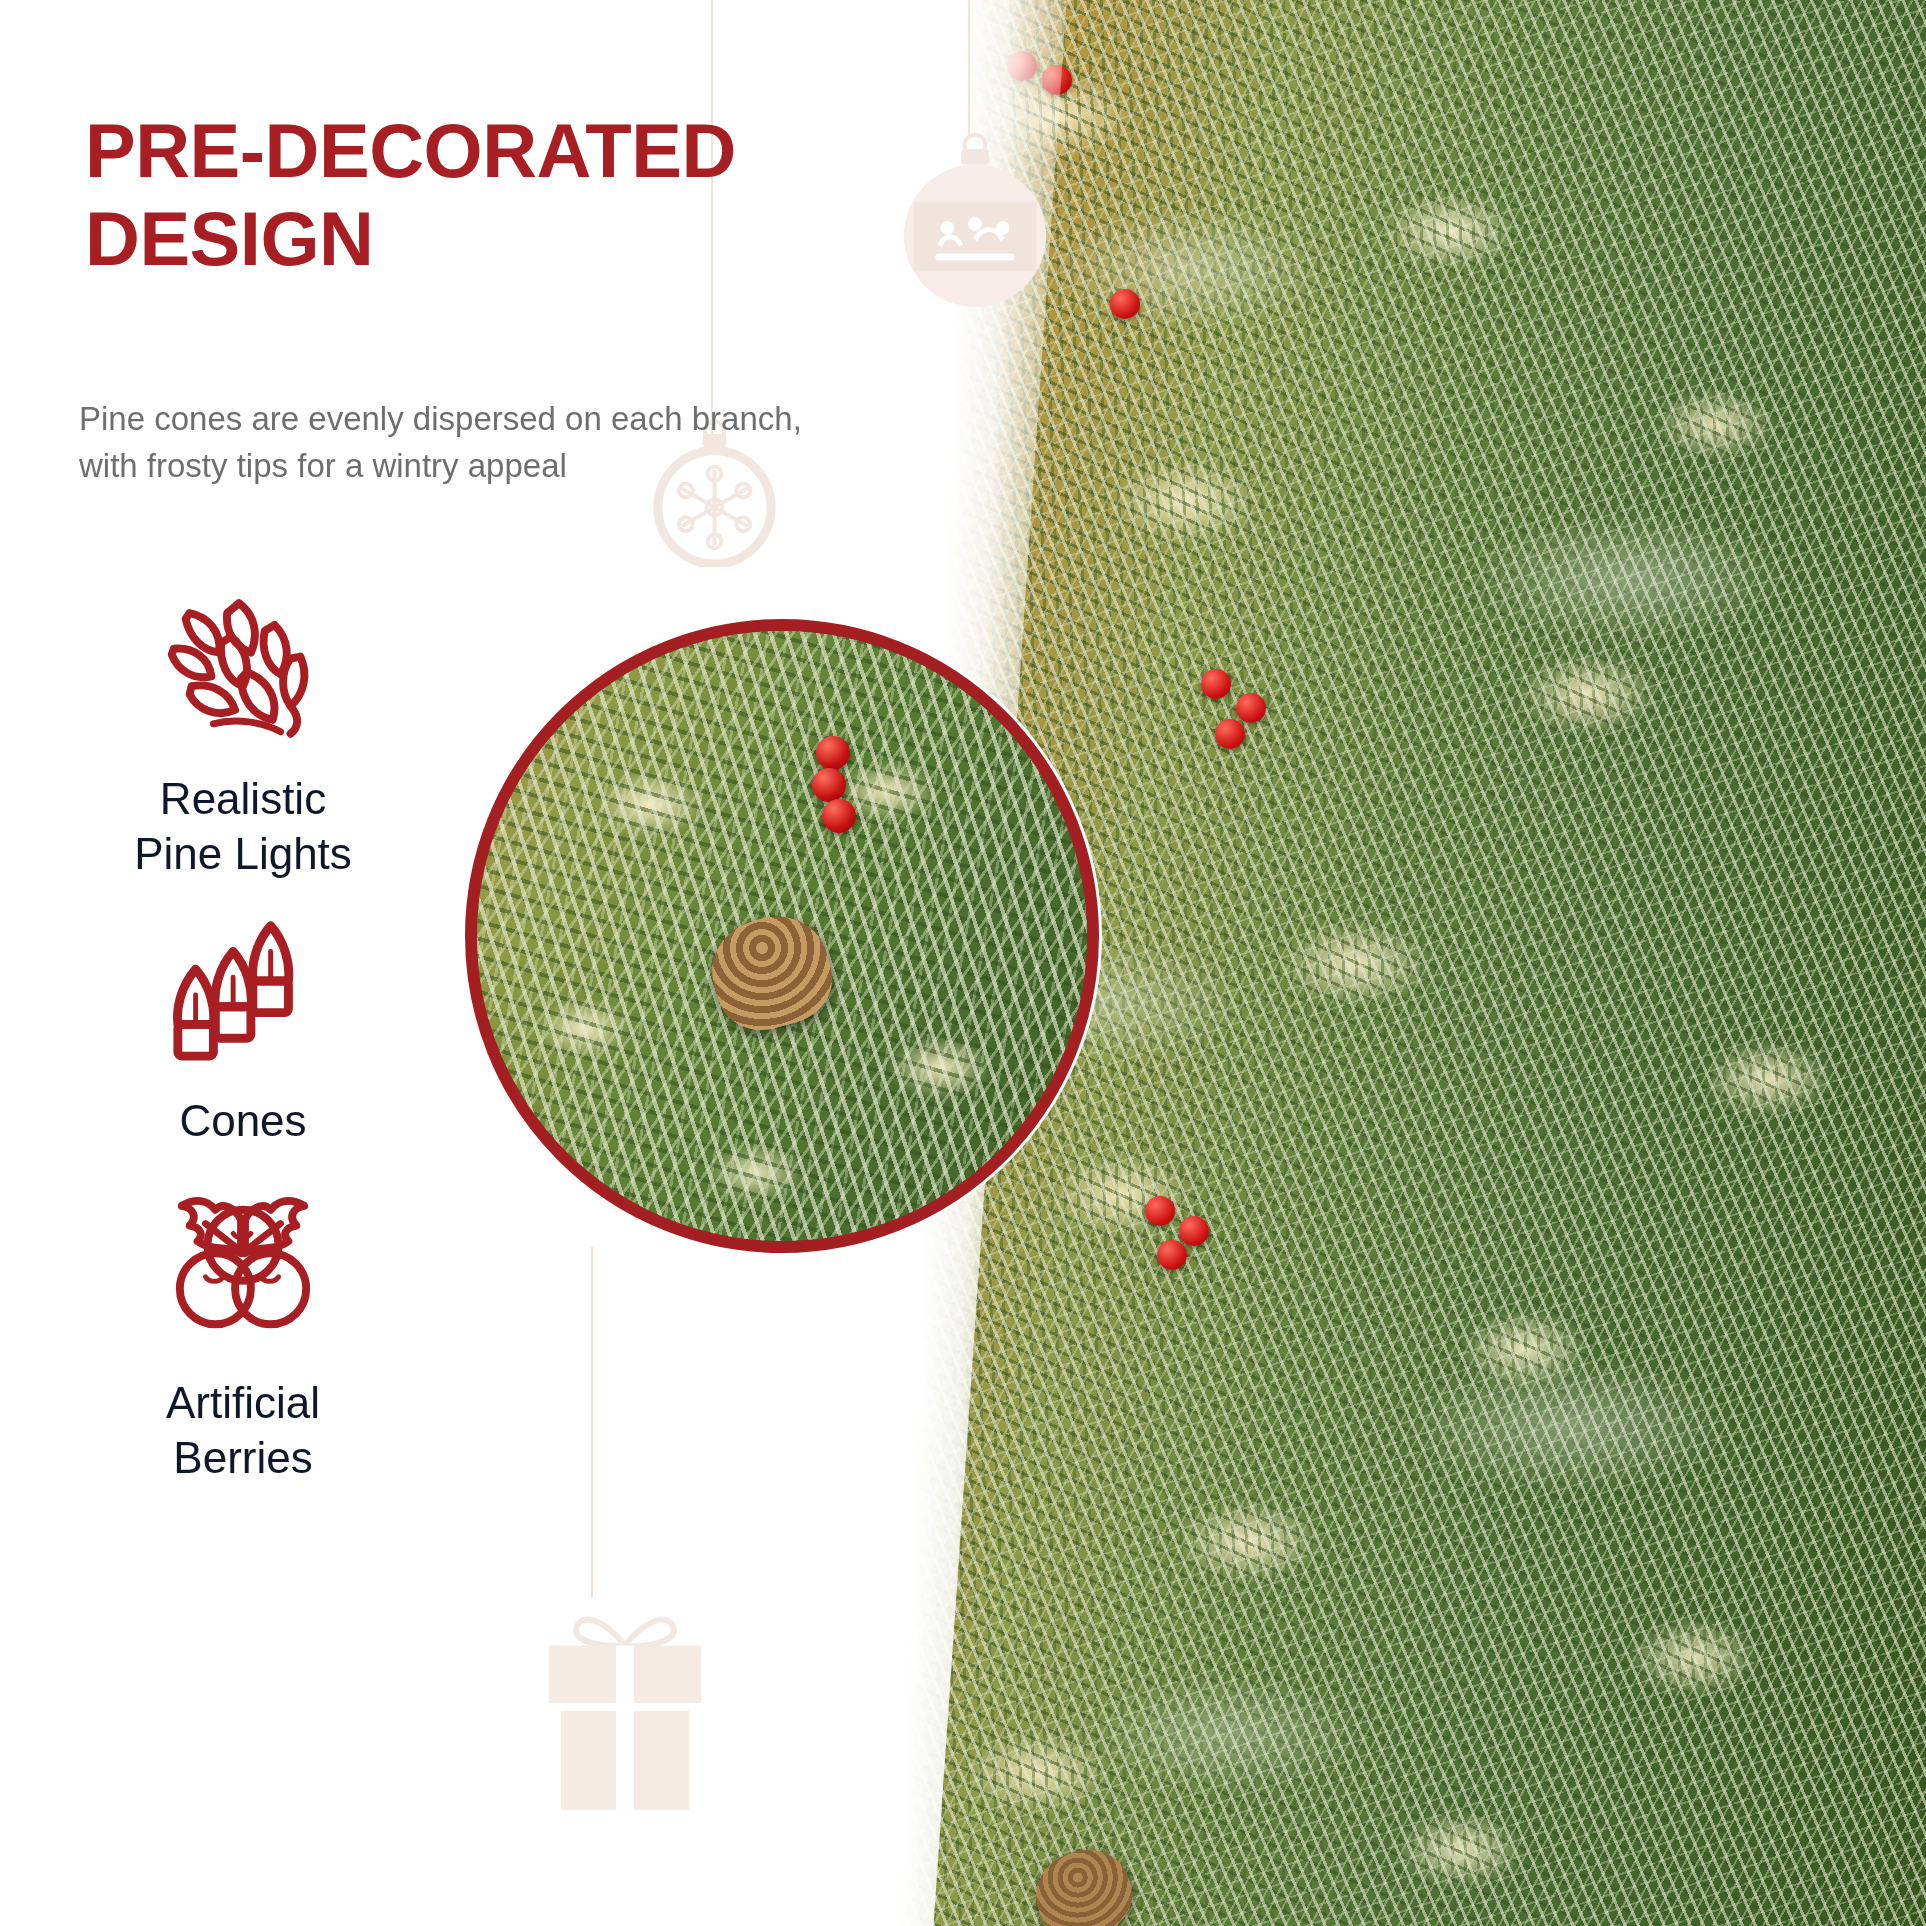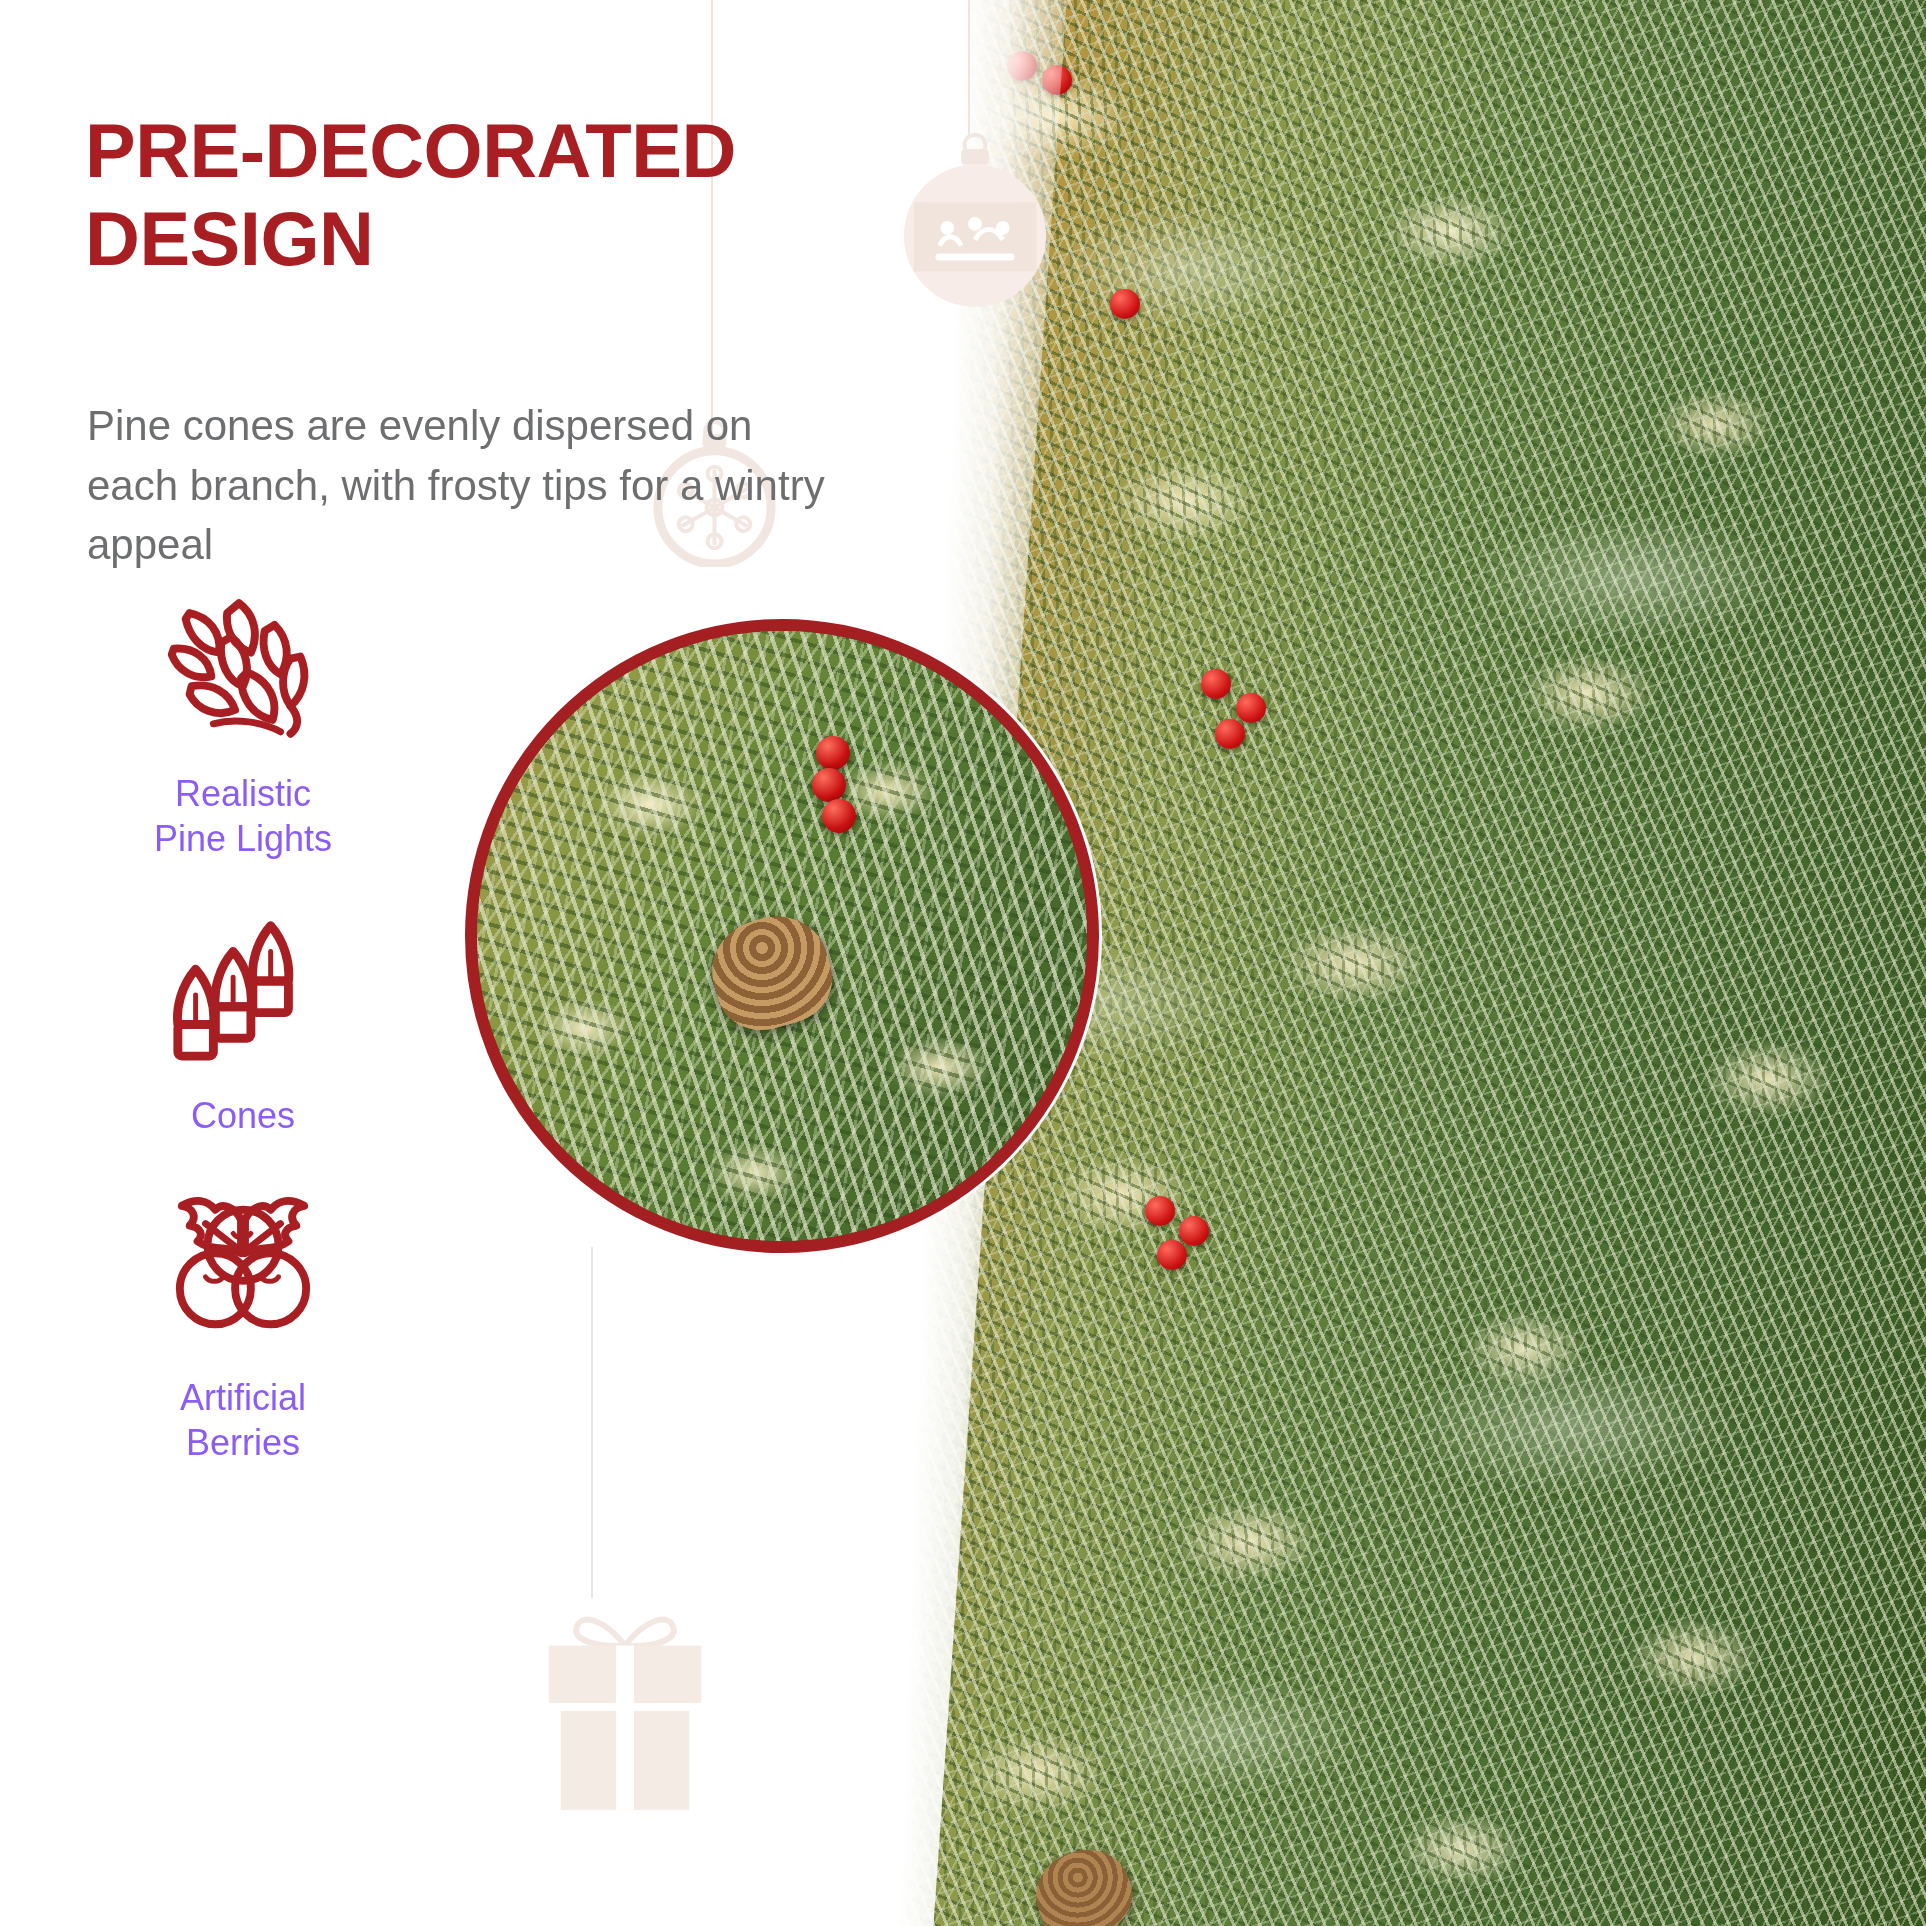--- a/index.html
+++ b/index.html
@@ -110,28 +110,28 @@
 
   
   #left-content{ position:absolute; left:0; top:0; width:891px; height:1826px; z-index:5; }
 
   #headline{
     position:absolute; left:85px; top:107px; width:772px;
     color:#a81f23; font-size:76px; font-weight:bold; line-height:1.16;
     letter-spacing:-0.5px;
   }
   #subtitle{
-    position:absolute; left:87px; top:396px; width:752px;
-    color:#6d6e70; font-size:42px; font-weight:300; line-height:1.42;
+    position:absolute; left:79px; top:396px; width:752px;
+    color:#6d6e70; font-size:33px; font-weight:300; line-height:1.42;
   }
 
   .feature{ position:absolute; left:50px; width:386px; text-align:center; }
   .feature .ficon{ height:188px; display:flex; align-items:center; justify-content:center; }
   .feature .flabel{
-    margin-top:14px; color:#8b5cf6; font-size:36px; font-weight:300; line-height:1.26;
+    margin-top:14px; color:#0f172a; font-size:44px; font-weight:300; line-height:1.26;
   }
   #feature-0{ top:569px; }
   #feature-1{ top:891px; }
   #feature-2{ top:1173px; }
 
   
   .wm{ position:absolute; z-index:1; }
   .wm-string{ position:absolute; width:2px; background:#f0e4de; z-index:1; }
 </style>
 </head>

